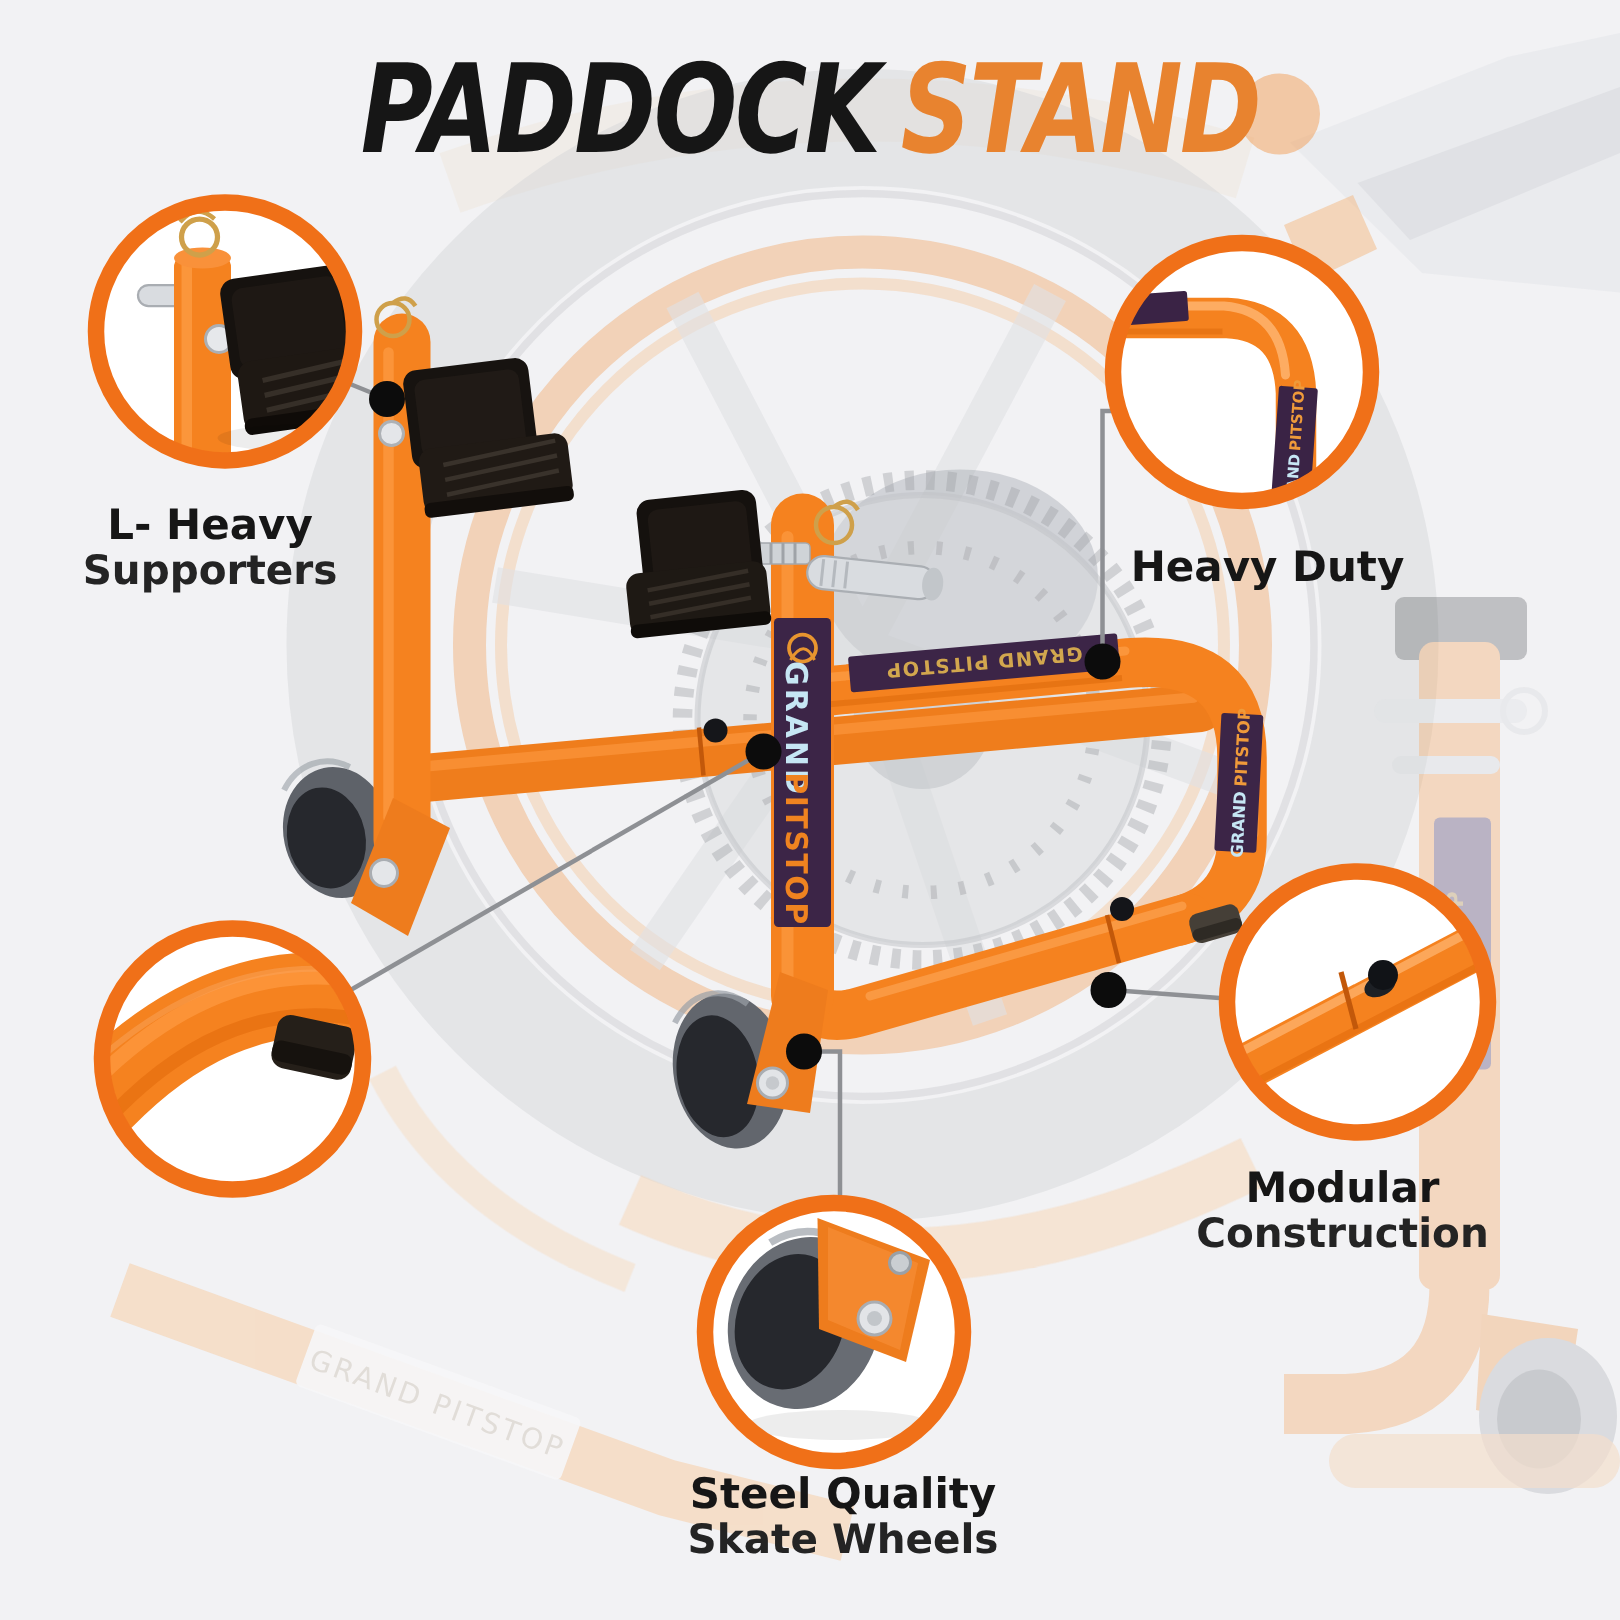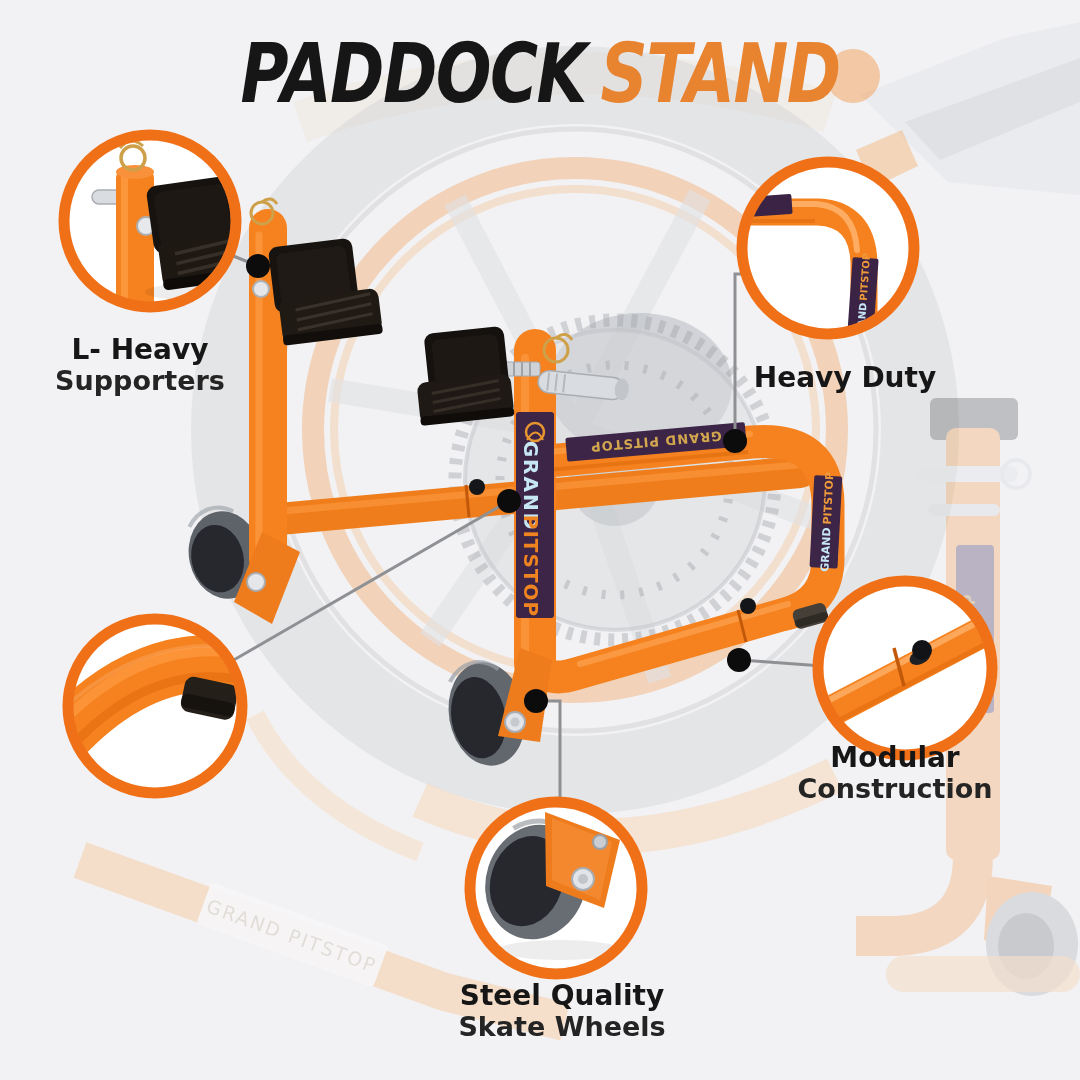--- a/index.html
+++ b/index.html
@@ -297,21 +297,21 @@
 
   <div class="title"><span>PADDOCK </span><span class="orange">STAND</span></div>
 
   <div class="callout-label" style="left:140px;top:334px;">
     <div class="t">L- Heavy</div>
     <div class="s">Supporters</div>
   </div>
   <div class="callout-label" style="left:805px;top:362px;margin-left:40px;">
     <div class="t">Heavy Duty</div>
   </div>
-  <div class="callout-label" style="left:895px;top:742px;">
+  <div class="callout-label" style="left:895px;top:776px;">
     <div class="t">Modular</div>
     <div class="s">Construction</div>
   </div>
   <div class="callout-label" style="left:562px;top:980px;">
     <div class="t">Steel Quality</div>
     <div class="s">Skate Wheels</div>
   </div>
 
 </div>
 

